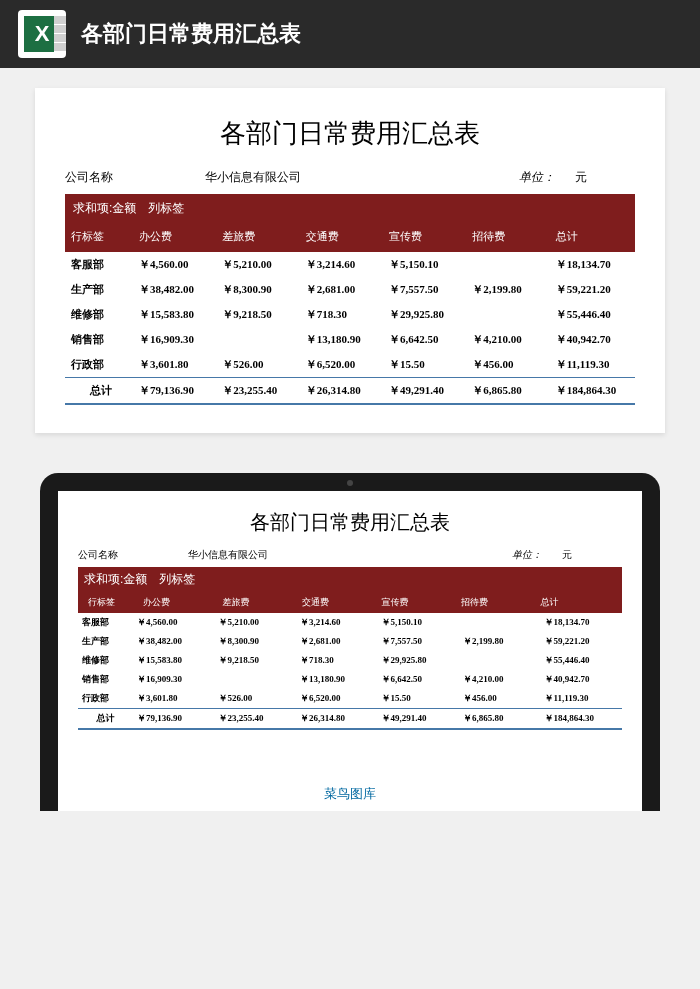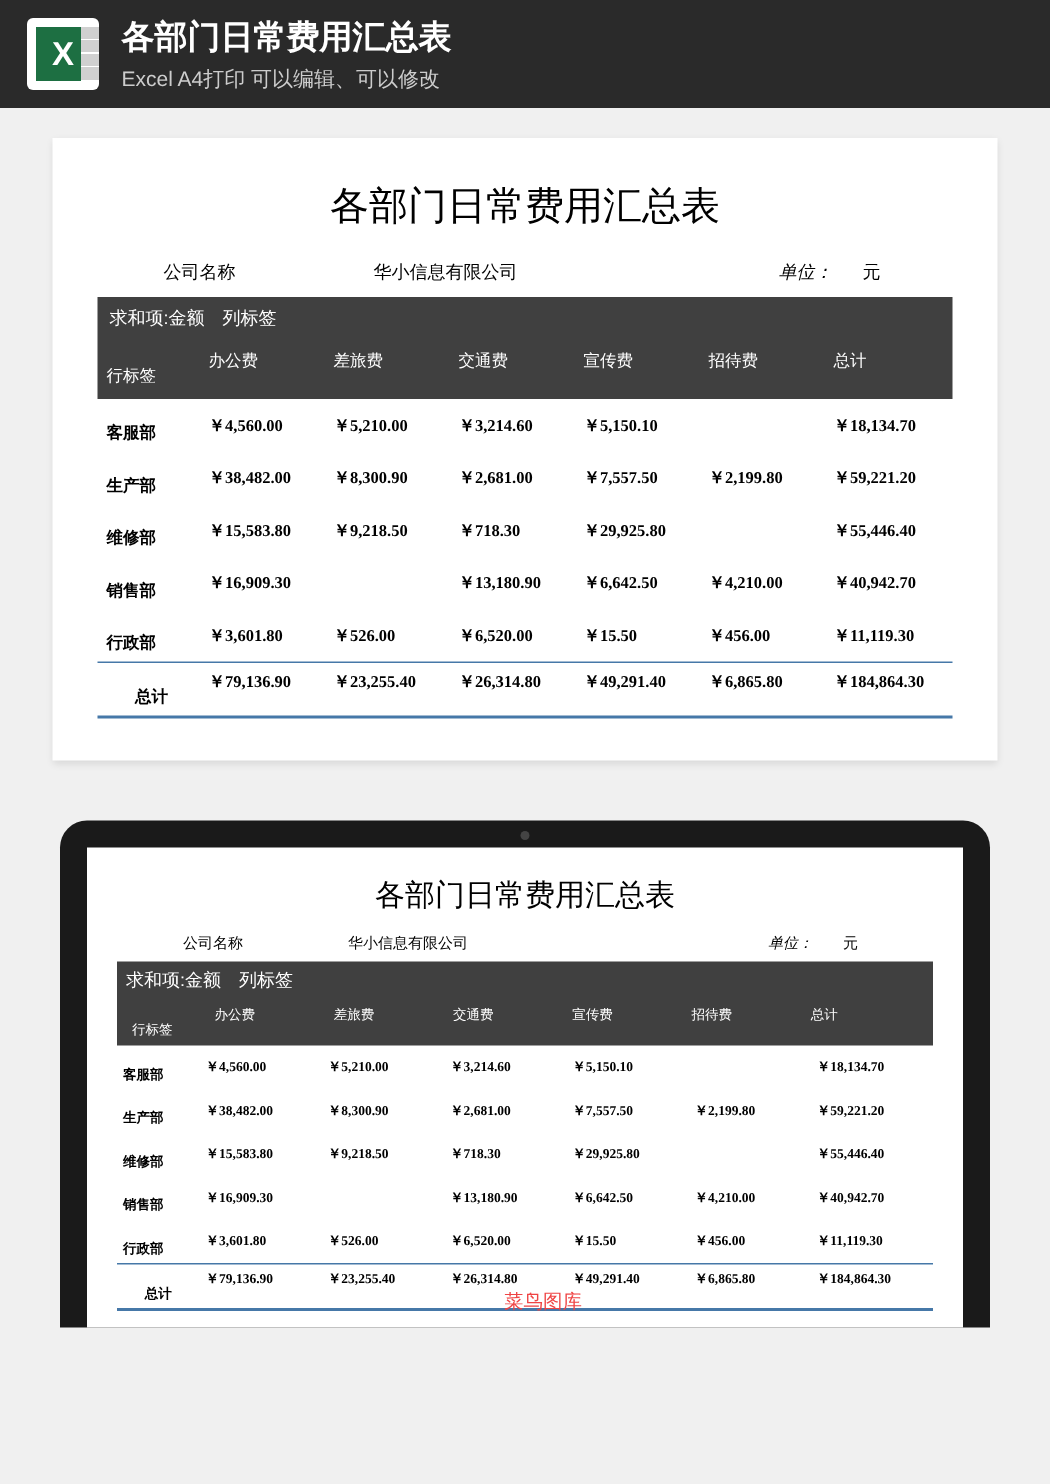--- a/index.html
+++ b/index.html
@@ -64,40 +64,40 @@
       font-size: 26px;
       font-weight: normal;
       margin: 8px 0 18px;
     }
     .meta-row {
       display: flex;
       font-size: 12px;
       font-family: "SimSun", serif;
       margin-bottom: 8px;
     }
-    .meta-label1 { width: 140px; margin-left: 44px; }
+    .meta-label1 { width: 140px; }
     .meta-value1 { flex: 1; }
     .meta-label2 { width: 80px; text-align: right; padding-right: 20px; font-style: italic; }
     .meta-value2 { width: 60px; }
     .table-head {
-      background: #404040;
+      background: #7f1d1d;
       color: #fff;
       font-size: 12px;
     }
     .table-head-row1 {
       display: flex;
       padding: 6px 8px;
       gap: 12px;
     }
     .table-head-row2 {
       display: flex;
       padding: 6px 0 8px;
     }
     .col { flex: 1; font-size: 11px; padding: 0 4px; }
-    .col-label { width: 70px; flex: none; padding-left: 6px; margin-top: 10px; }
+    .col-label { width: 70px; flex: none; padding-left: 6px; }
     .data-rows { font-family: "SimSun", serif; }
     .data-row {
       display: flex;
       padding: 5px 0;
       font-size: 11px;
       align-items: center;
       font-weight: bold;
     }
     .data-row .col { text-align: left; }
     .total-row {
@@ -144,35 +144,33 @@
     .laptop-screen .col { font-size: 9px; }
     .laptop-screen .col-label { width: 55px; padding-left: 4px; }
     .laptop-screen .data-row,
     .laptop-screen .total-row { padding: 3px 0; font-size: 9px; }
     .watermark {
       position: absolute;
       bottom: 8px;
       left: 50%;
       transform: translateX(-50%);
       font-size: 13px;
-      color: #ef4444;
+      color: #0369a1;
       font-family: "SimSun", serif;
-      margin-left: 12px;
     }
   </style>
 </head>
 <body>
 
 <div class="header-region">
   <div class="excel-icon">
     <div class="excel-icon-inner">X</div>
   </div>
   <div class="header-text">
     <div class="header-title">各部门日常费用汇总表</div>
-    <div class="header-subtitle">Excel A4打印 可以编辑、可以修改</div>
   </div>
 </div>
 
 <div class="preview-card">
   <div class="doc-title">各部门日常费用汇总表</div>
   <div class="meta-row">
     <div class="meta-label1">公司名称</div>
     <div class="meta-value1">华小信息有限公司</div>
     <div class="meta-label2">单位：</div>
     <div class="meta-value2">元</div>

